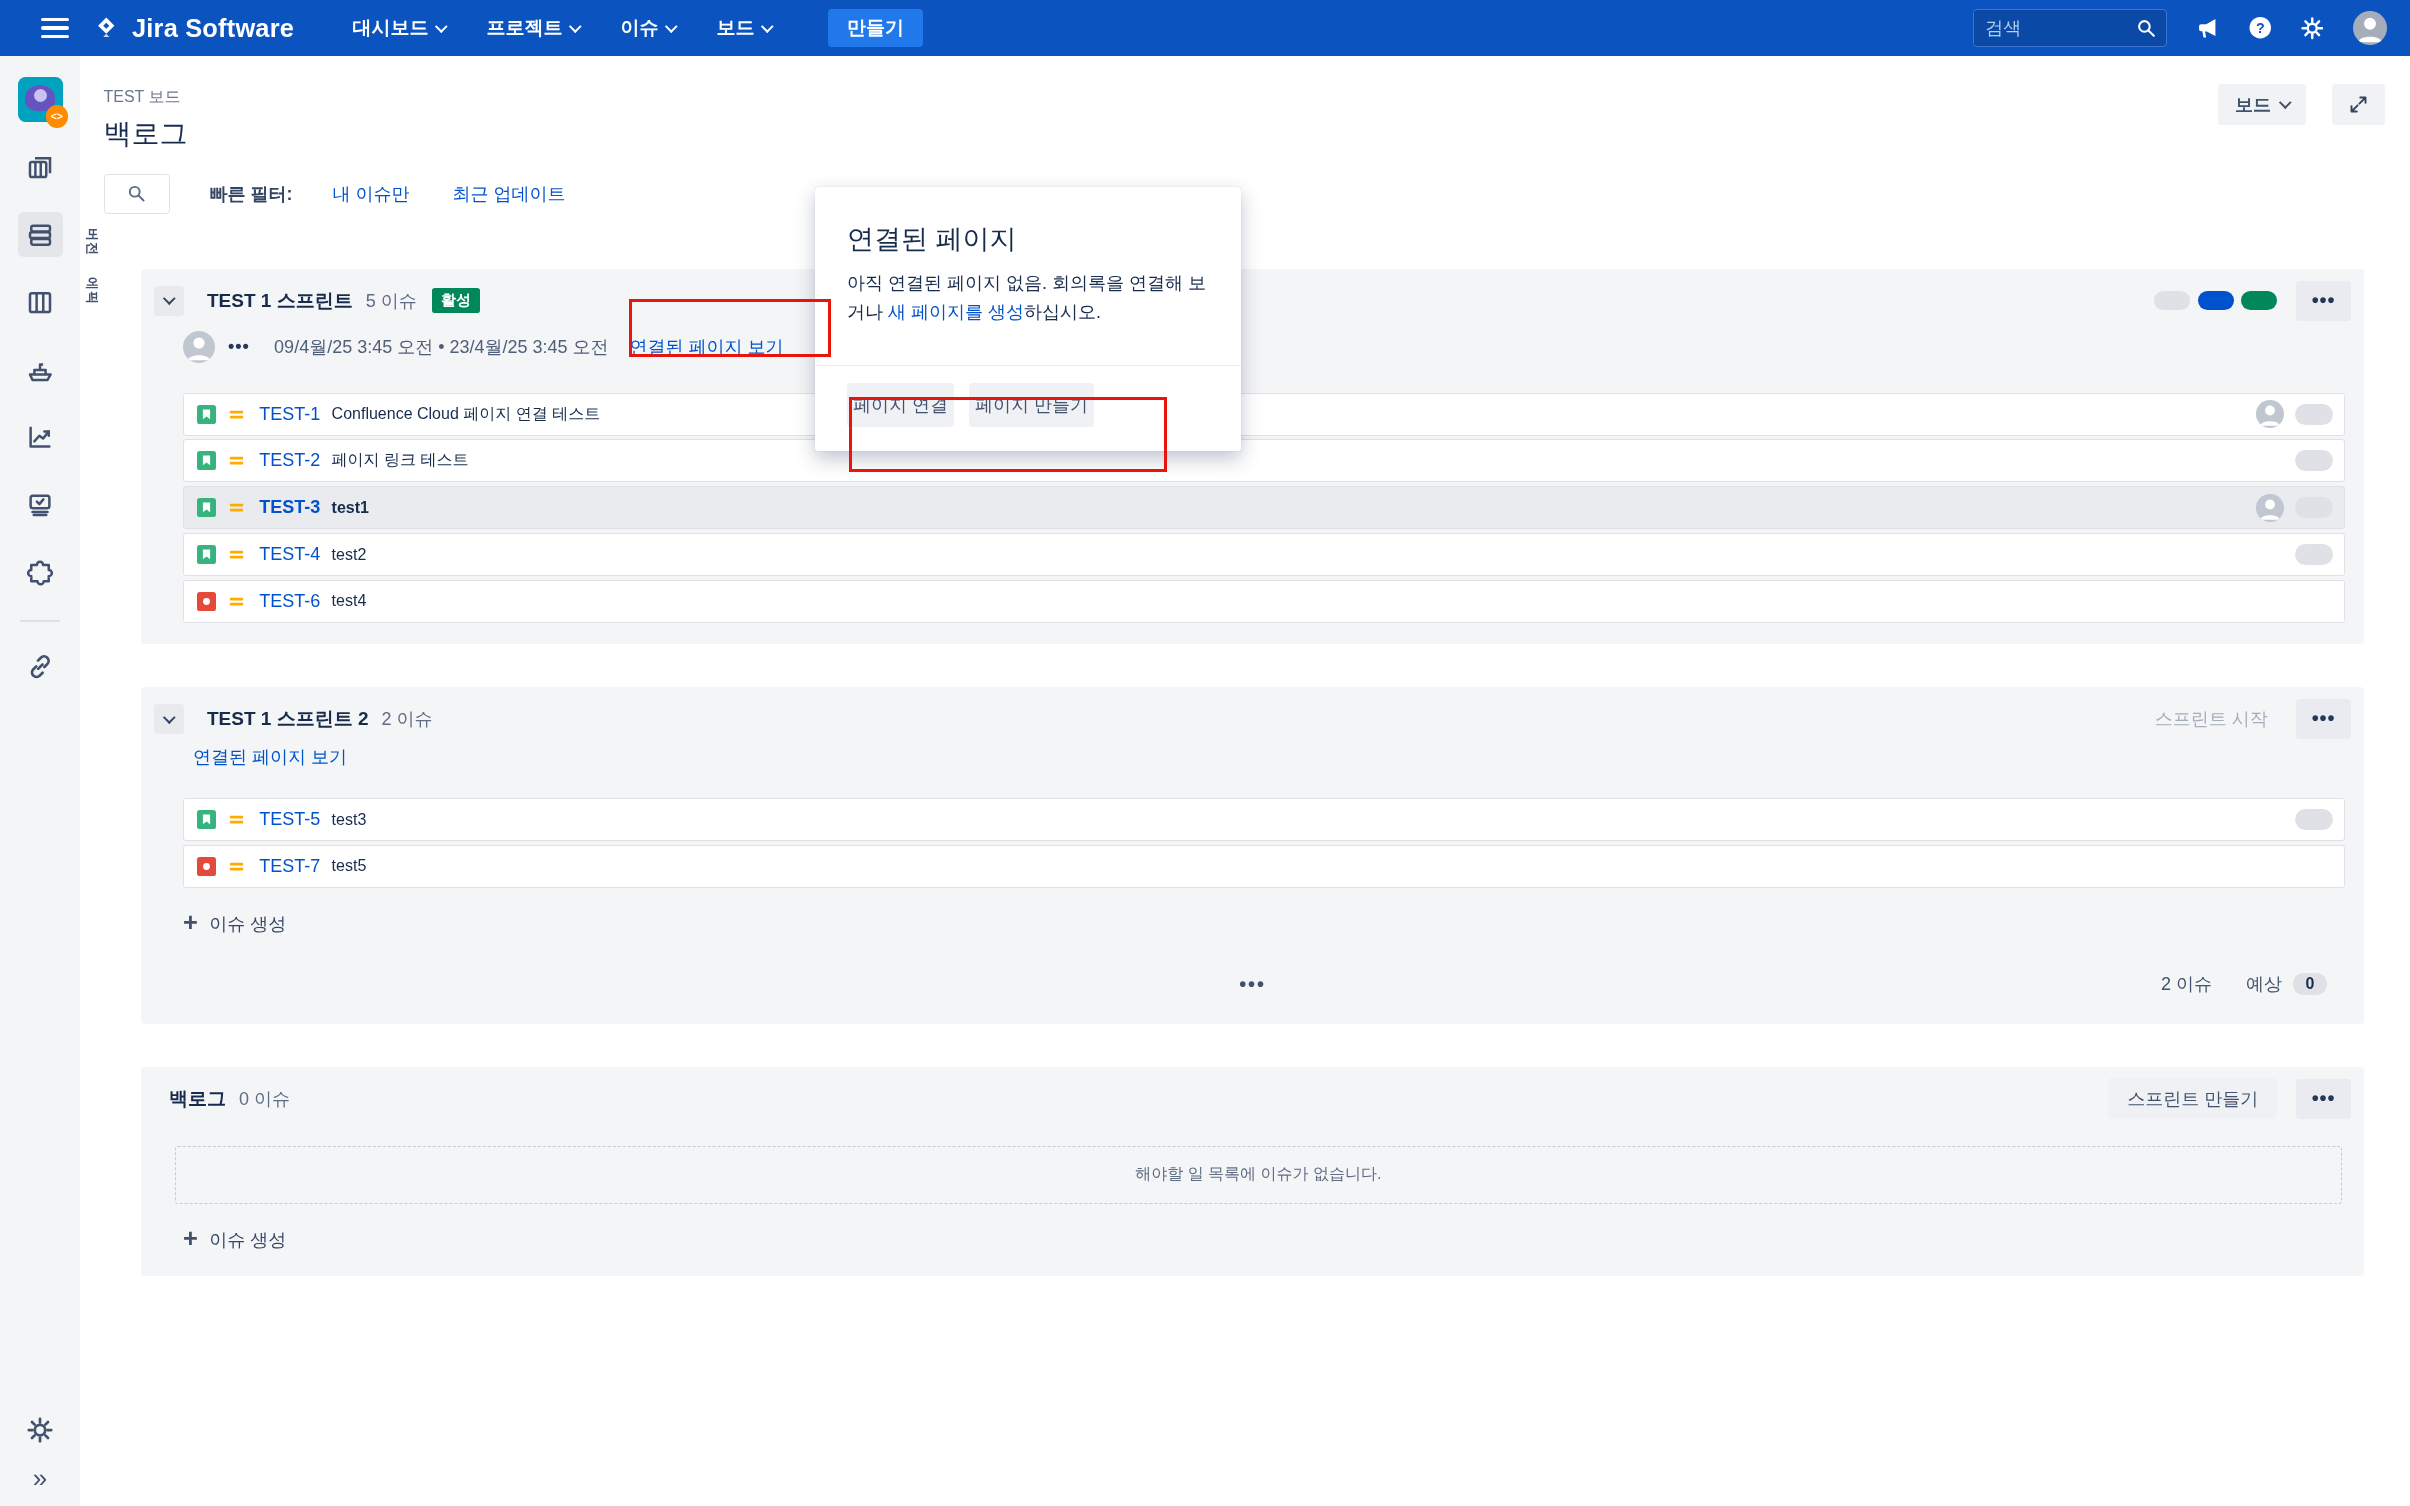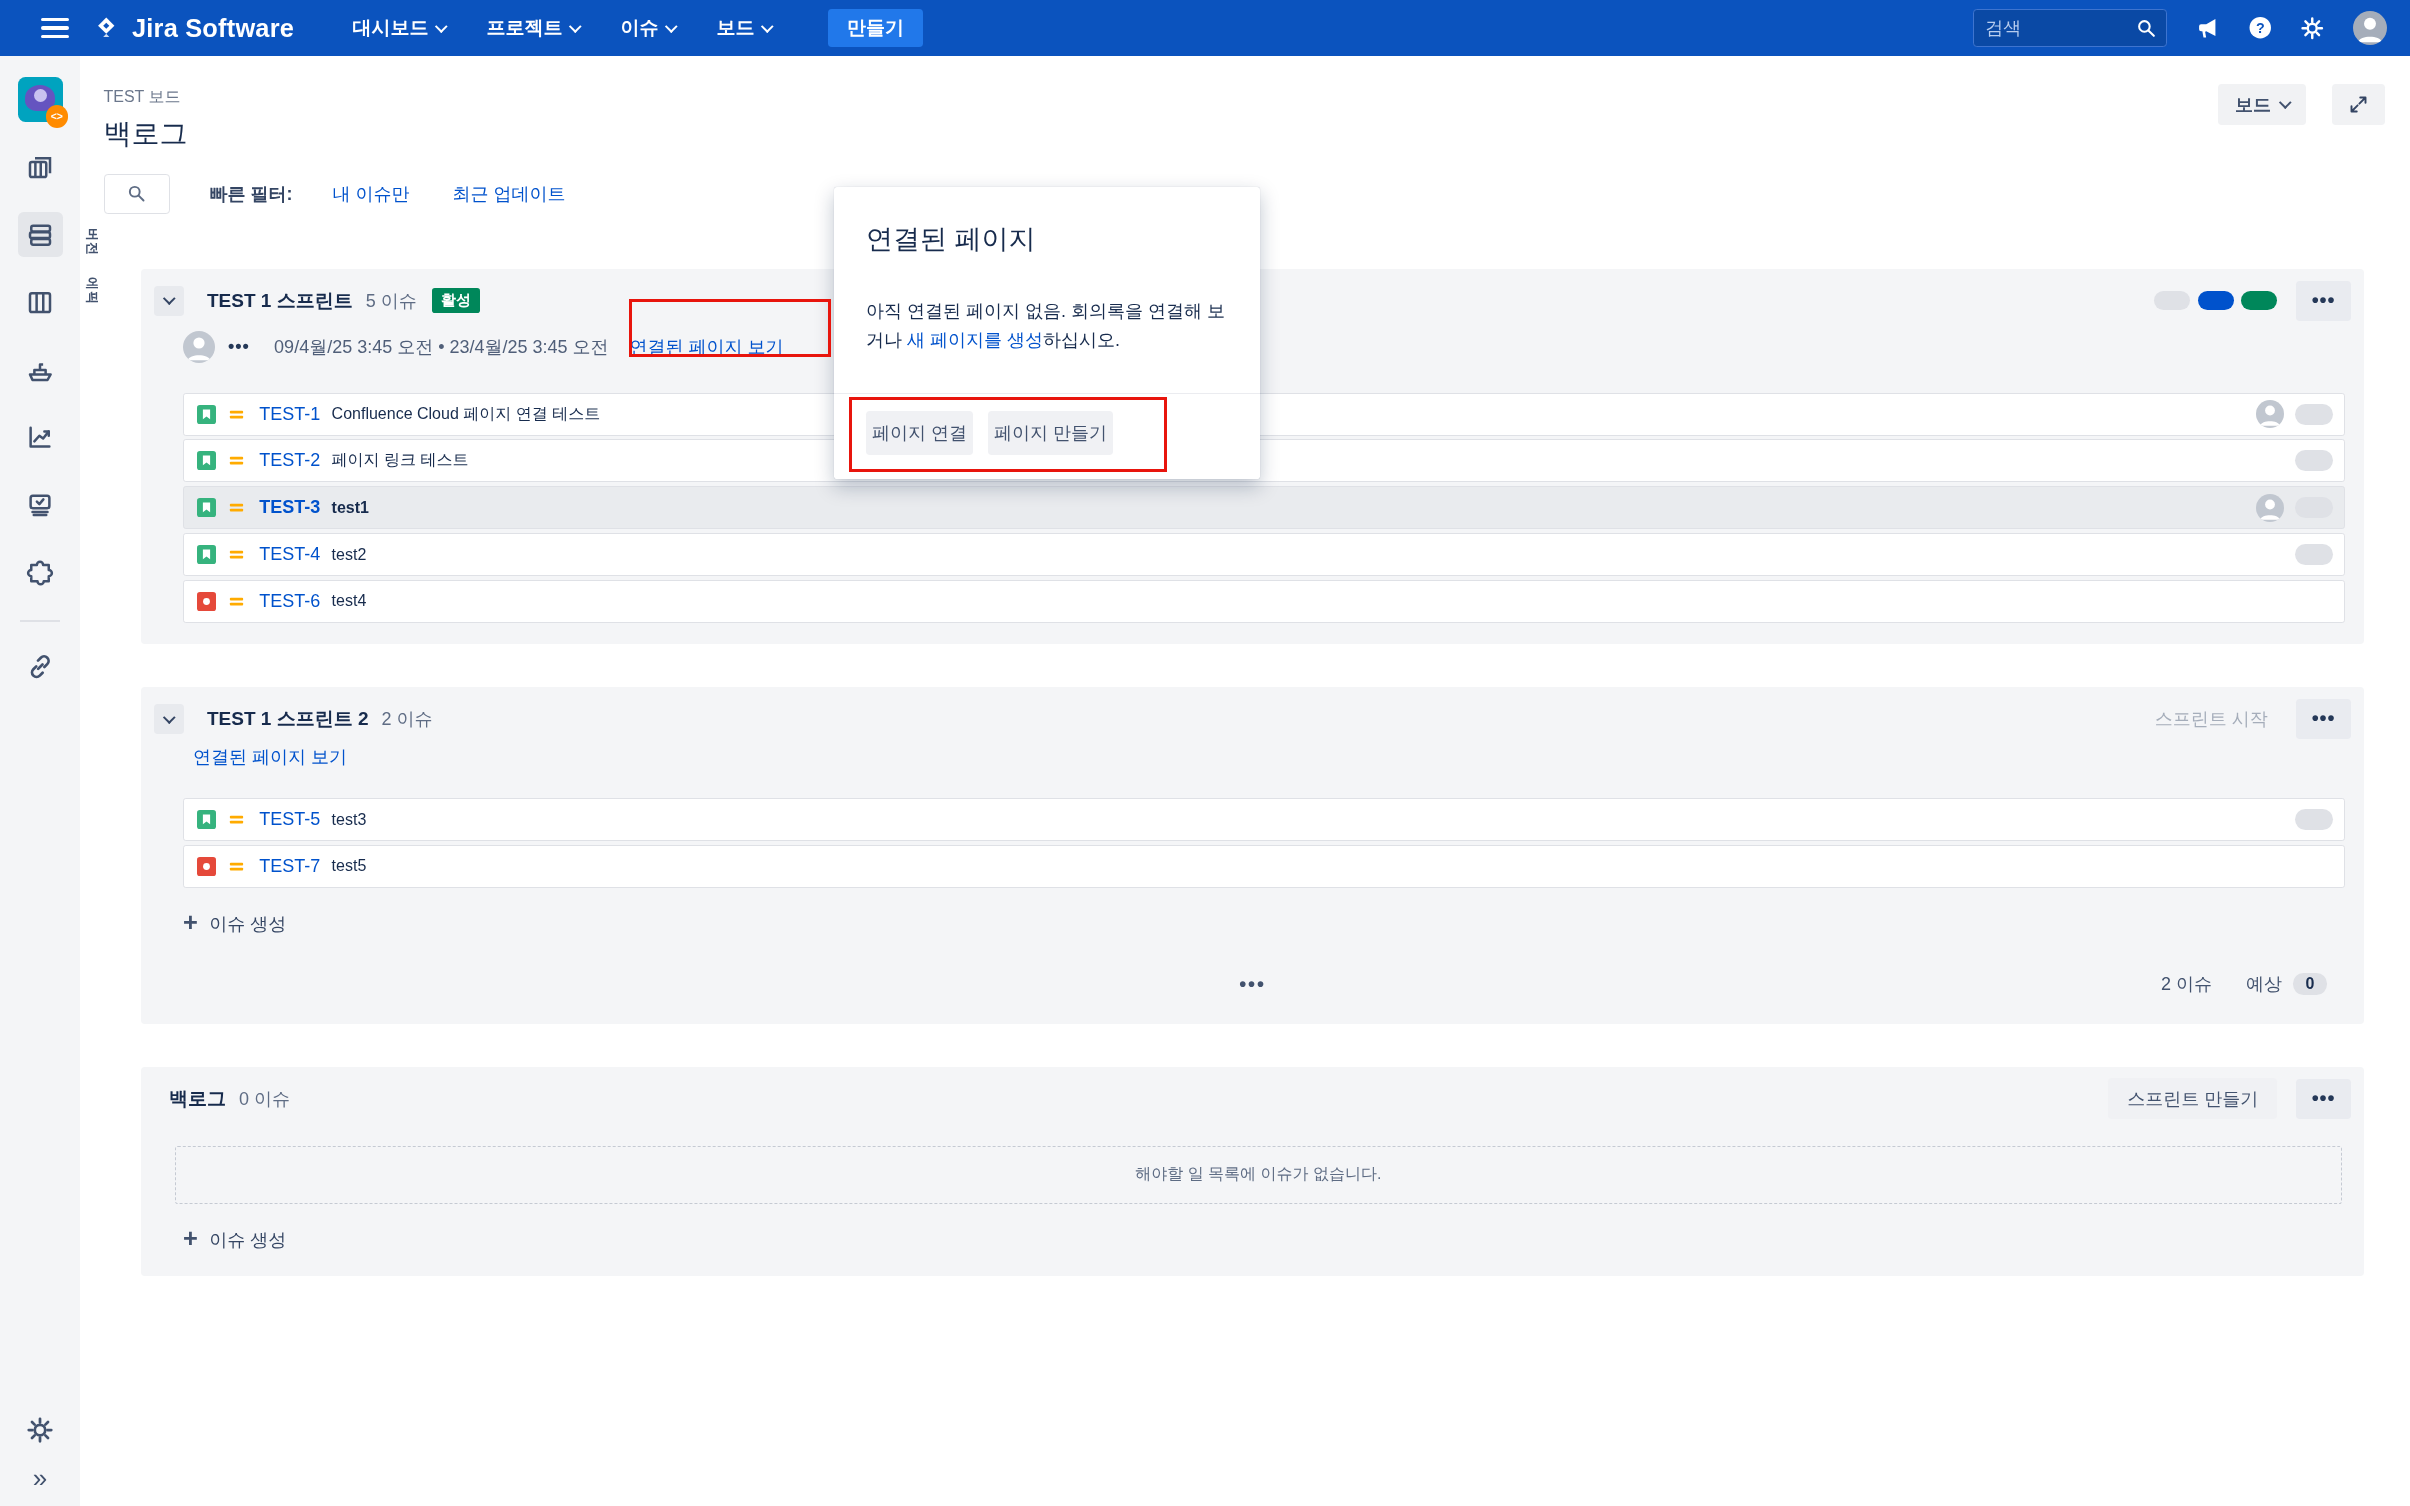--- a/index.html
+++ b/index.html
@@ -90,24 +90,24 @@
   .foot-count, .foot-est { font-size:18px; color:#42526E; }
   .foot-est { display:flex; align-items:center; gap:11.3px; }
   .est-val { background:#DFE1E6; border-radius:10.4px; padding:1.9px 12.2px; font-size:16px; font-weight:700; color:#172B4D; }
   .start-sprint { font-size:18px; color:#A5ADBA; cursor:default; margin-right:9.4px; }
   .mk-sprint-btn { height:41px; padding:0 19px; background:#F0F1F4; border:none; border-radius:3.8px; font-size:18px; font-weight:500; color:#42526E; cursor:pointer; font-family:inherit; }
   .backlog-head-title { margin-left:15px; font-size:19px; font-weight:700; color:#172B4D; }
   .empty-box { margin:28px 9.4px 0 21px; height:58px; border:1.9px dashed #C5CAD3; border-radius:2.8px; display:flex; align-items:center; justify-content:center; }
   .empty-box span { font-size:16px; color:#5E6C84; }
 
   
-  .popup { position:absolute; left:834px; top:187px; width:426px; background:#fff; border-radius:2.8px; box-shadow:0 7.5px 19px rgba(9,30,66,.25), 0 0 0.9px rgba(9,30,66,.31); z-index:50; }
+  .popup { position:absolute; left:815px; top:187px; width:426px; background:#fff; border-radius:2.8px; box-shadow:0 7.5px 19px rgba(9,30,66,.25), 0 0 0.9px rgba(9,30,66,.31); z-index:50; }
   .popup-inner { padding:34px 32px 0 32px; }
   .popup-title { font-size:27px; font-weight:500; color:#172B4D; }
-  .popup-body { margin-top:40px; font-size:18px; line-height:1.6; color:#172B4D; }
+  .popup-body { margin-top:12px; font-size:18px; line-height:1.6; color:#172B4D; }
   .popup-body a { color:#0052CC; cursor:pointer; }
   .popup-div { margin-top:38px; border-top:1.9px solid #EBECF0; }
   .popup-foot { padding:17px 32px 24.5px 32px; display:flex; gap:15px; }
   .popup-btn { height:44px; padding:0 6px; background:#F0F1F4; border:none; border-radius:3.8px; font-size:18px; font-weight:500; color:#42526E; cursor:pointer; font-family:inherit; }
 
   
   .redbox { position:absolute; border:3.8px solid #E8150D; z-index:60; pointer-events:none; }
   .redbox-1 { left:629px; top:299px; width:202px; height:58px; }
   .redbox-2 { left:849px; top:397px; width:318px; height:75px; }
 

